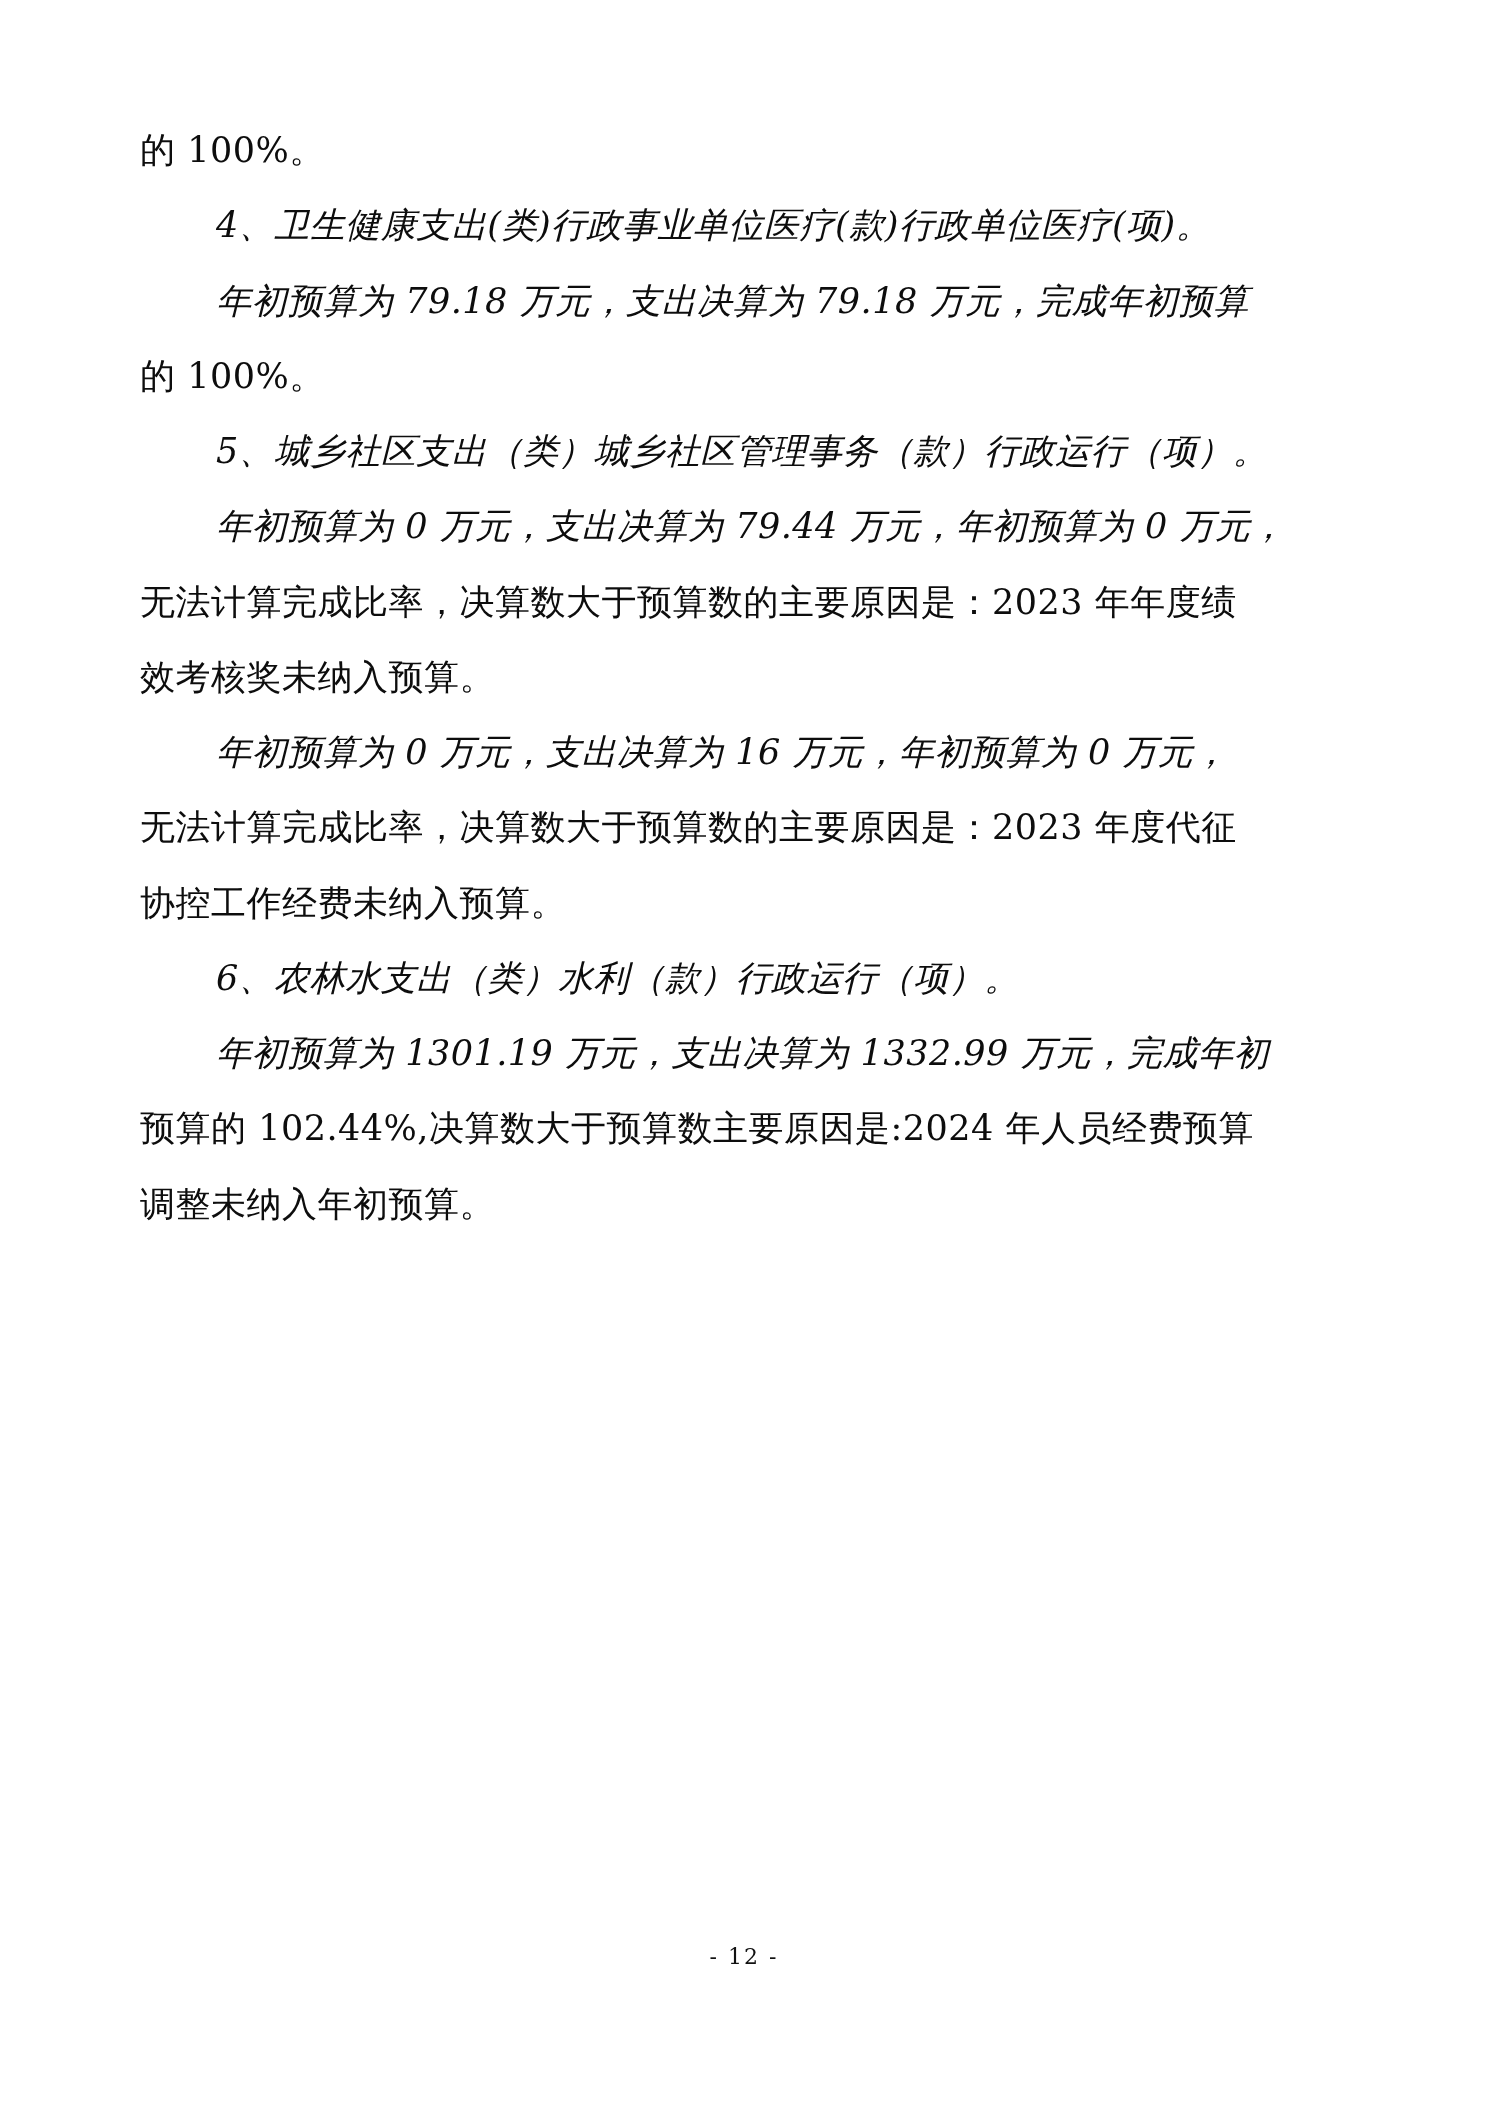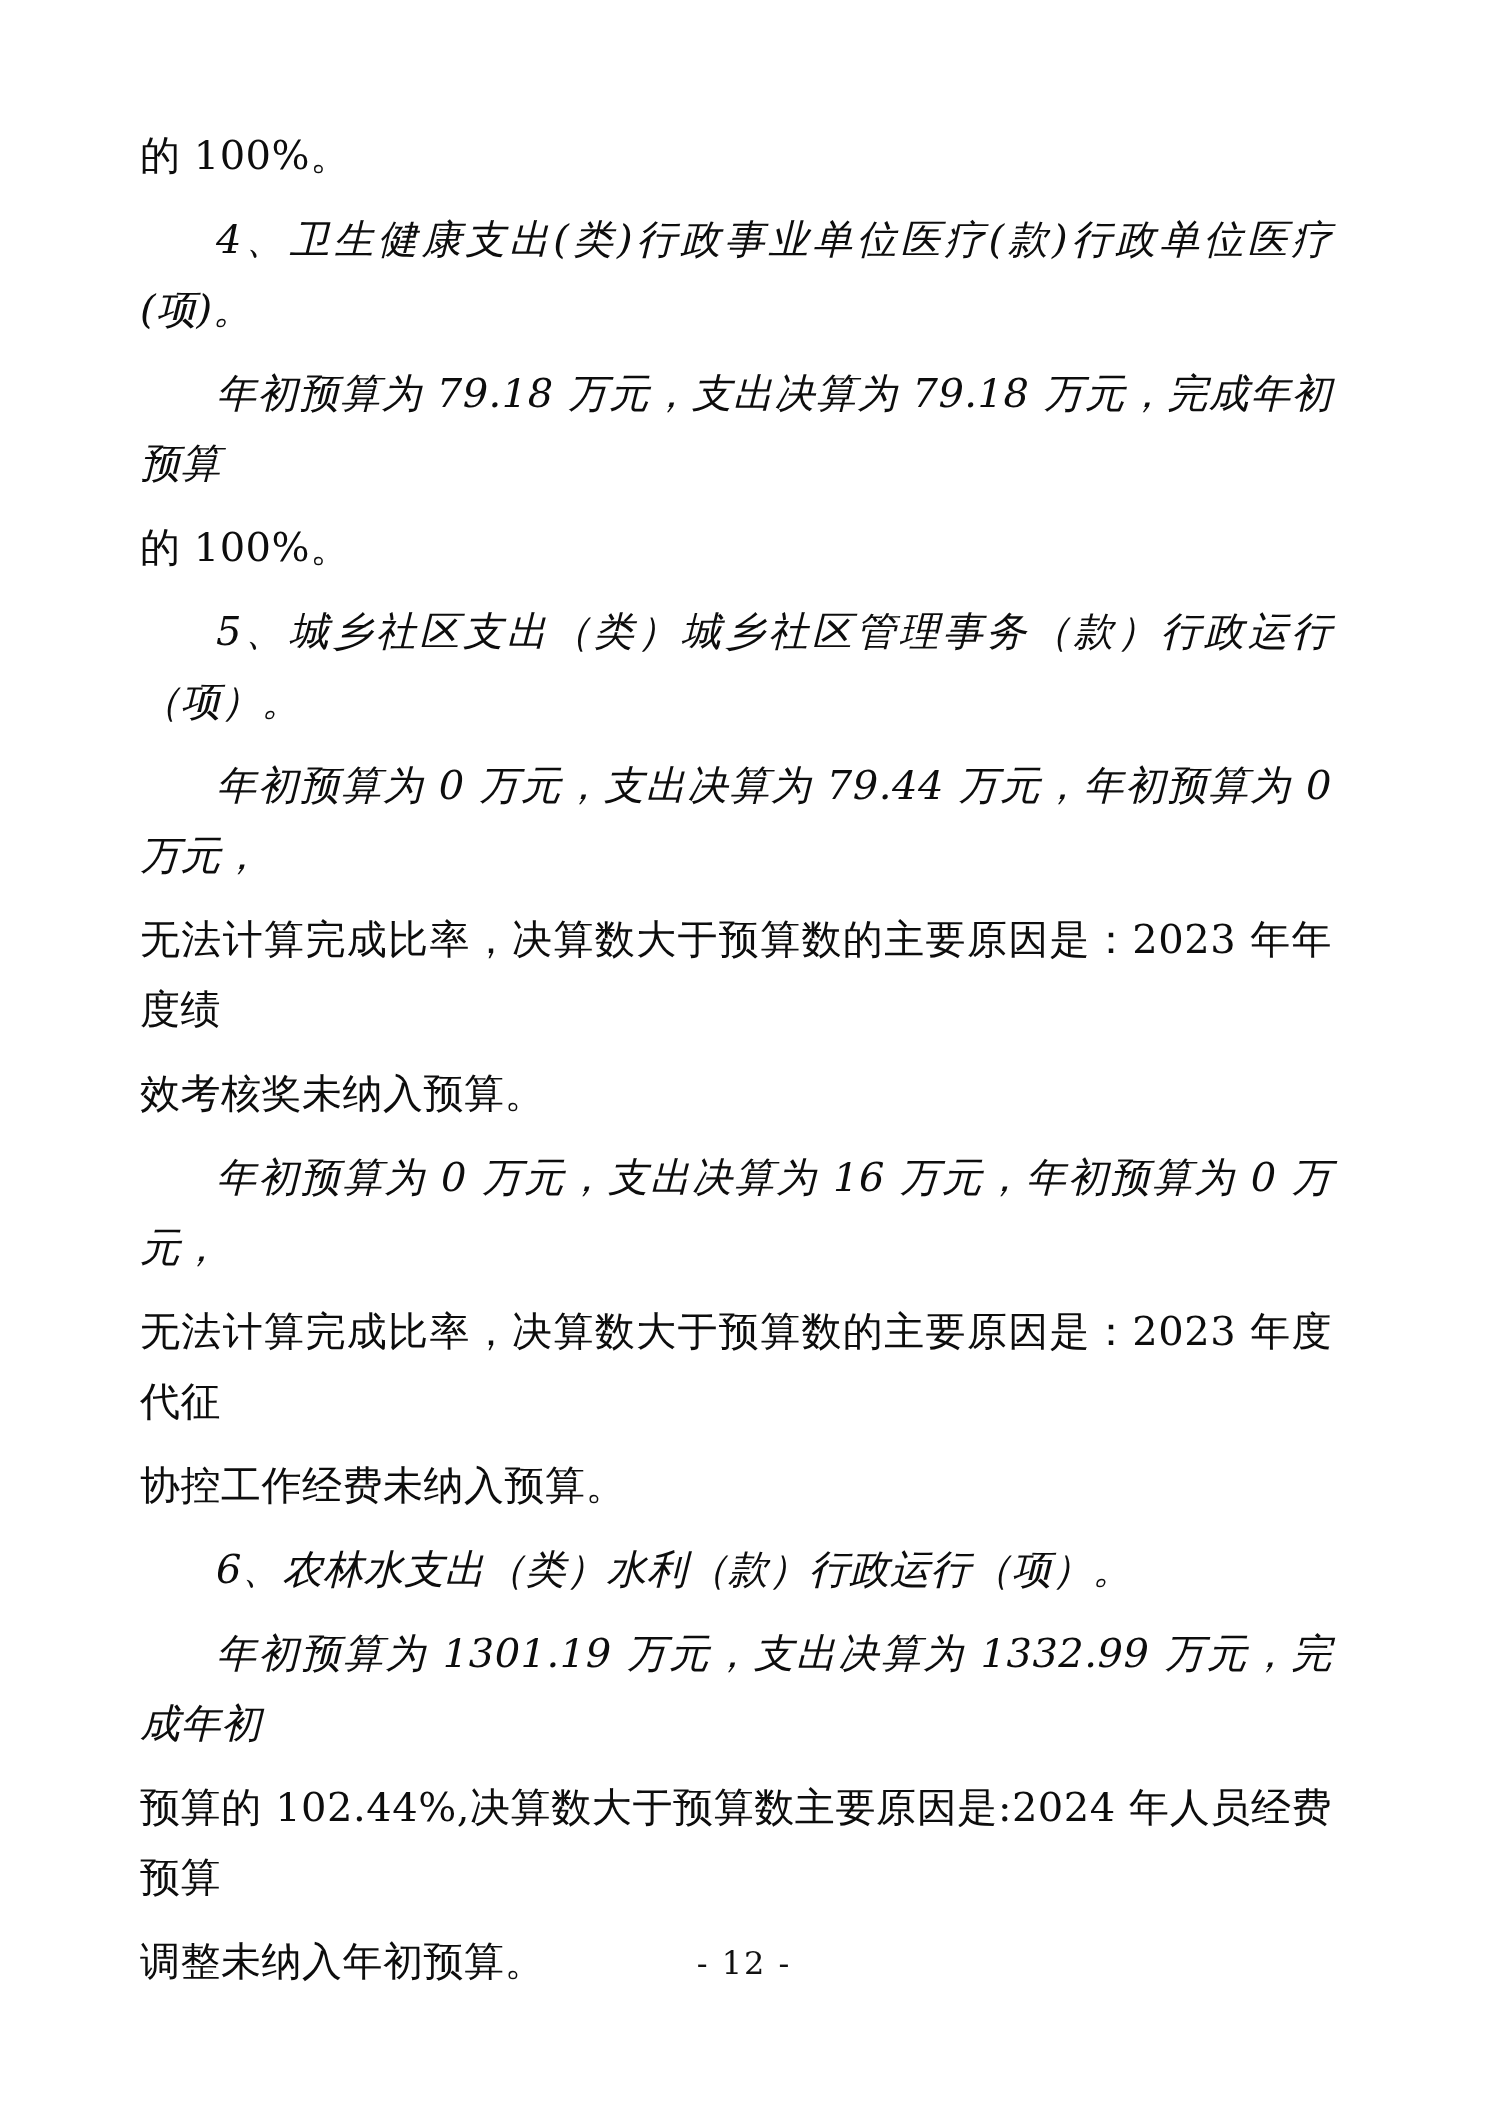--- a/index.html
+++ b/index.html
@@ -18,41 +18,41 @@
     color: #0d0d0d;
   }
   .content {
     position: absolute;
     left: 140px;
     top: 120px;
     width: 1210px;
   }
   p.para {
     margin: 0 18px 14px 0;
-    font-size: 40px;
+    font-size: 35px;
     line-height: 1.75;
     letter-spacing: 0.5px;
     text-align: justify;
     text-justify: inter-ideograph;
     font-weight: 400;
   }
   p.indent {
     text-indent: 76px;
     font-style: italic;
   }
   p.noindent {
     text-indent: 0;
   }
   .footer {
     position: absolute;
     left: 0;
     right: 0;
     top: 1944px;
     text-align: center;
-    font-size: 32px;
+    font-size: 22px;
     font-family: "DejaVu Serif", "Liberation Serif", serif;
     color: #111111;
     letter-spacing: 2px;
   }
 </style>
 </head>
 <body>
 
 <div class="page">
   <div class="content">

